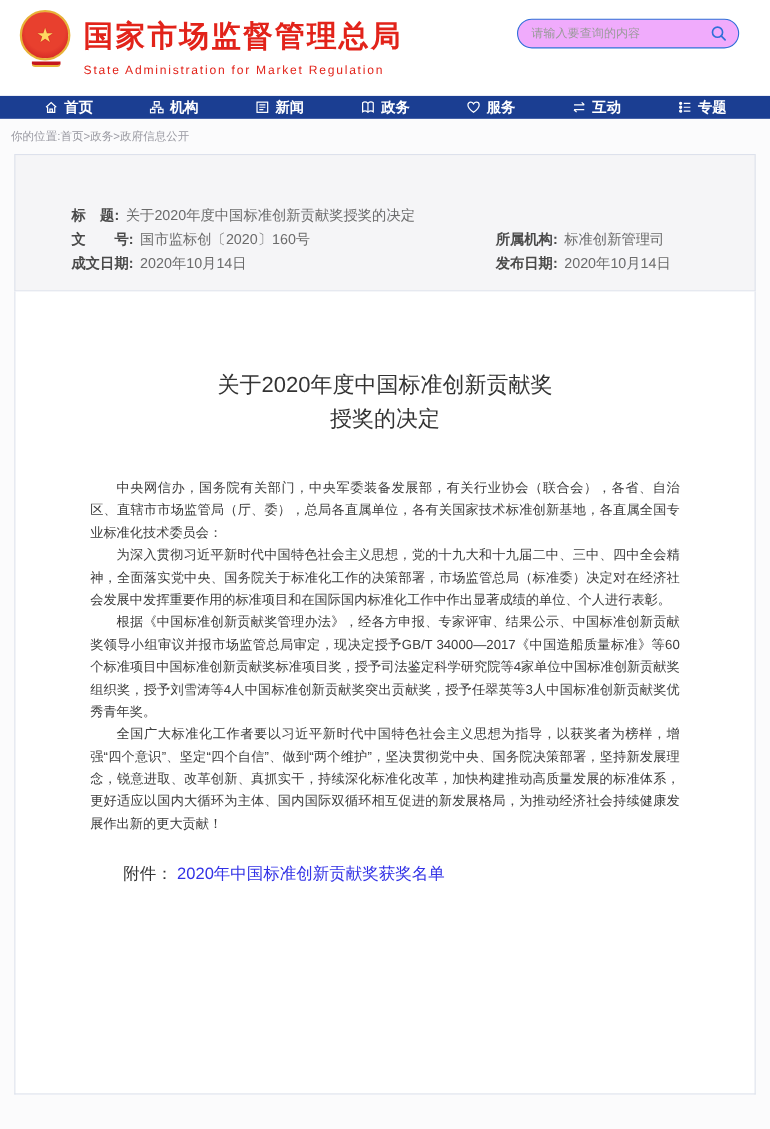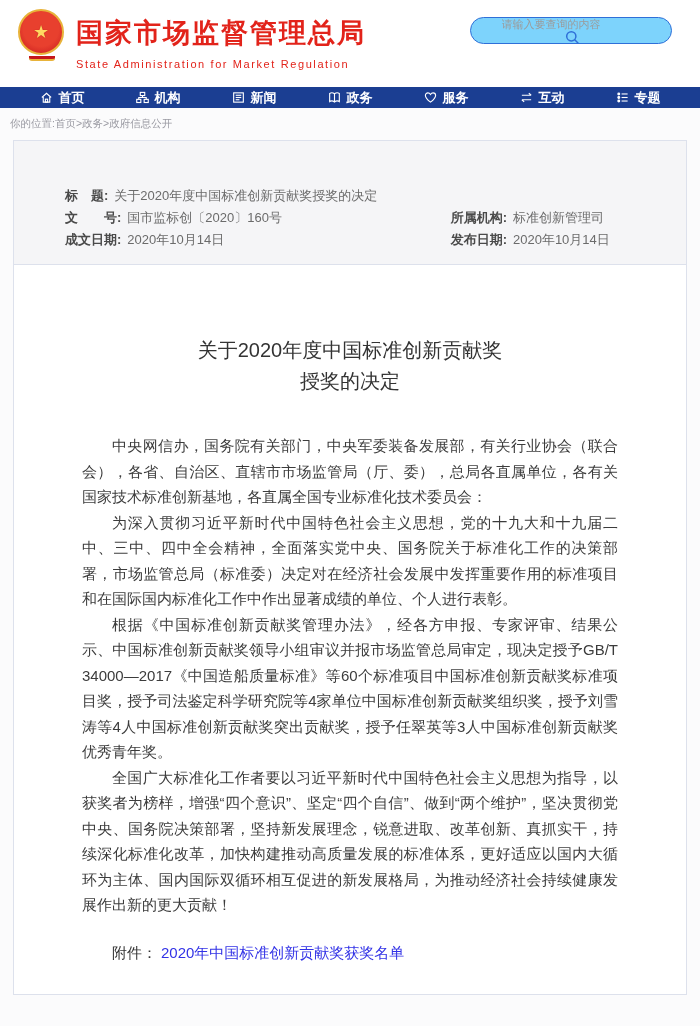--- a/index.html
+++ b/index.html
@@ -12,22 +12,22 @@
   .emblem-circle { width:46px; height:46px; border-radius:50%;
     background:radial-gradient(circle at 50% 42%, #e8402e 0 55%, #c5161d 100%);
     border:2px solid #e8b33a; display:flex; align-items:center; justify-content:center; }
   .emblem-star { color:#ffd861; font-size:18px; line-height:1; text-shadow:0 0 1px #a80d12; }
   .emblem-base { width:26px; height:5px; margin:1px auto 0; background:#c5161d;
     border-bottom:2px solid #e8b33a; border-radius:0 0 3px 3px; }
   .site-titles { position:absolute; left:76px; top:15px; }
   .site-title { color:#e2231a; font-size:27px; font-weight:bold; letter-spacing:2px; }
   .site-subtitle { color:#e2231a; font-size:11px; letter-spacing:1.6px; margin-top:7px; }
   .search-box { position:absolute; right:28px; top:17px; width:202px; height:27px;
-    border:1px solid #2f6fd8; border-radius:14px; background:#7dd3fc;
-    display:flex; align-items:center; padding:0 9px 0 12px;flex-direction:column; }
+    border:1px solid #2f6fd8; border-radius:14px; background:#f0abfc;
+    display:flex; align-items:center; padding:0 9px 0 12px; }
   .search-box input { flex:1; border:none; outline:none; font-size:11px; color:#555;
     background:transparent; font-family:inherit; }
   .search-box input::placeholder { color:#9b9b9b; }
   .search-btn { width:16px; height:16px; cursor:pointer; display:flex; align-items:center; }
 
   
   .main-nav { height:21px; background:#1b3e92; display:flex; align-items:center;
     justify-content:space-around; padding:0 14px; }
   .nav-item { display:flex; align-items:center; gap:6px; color:#ffffff;
     font-size:13px; font-weight:bold; text-decoration:none; cursor:pointer; }
@@ -43,21 +43,21 @@
   .meta-row { display:grid; grid-template-columns:62% 38%; line-height:22px;gap:20px; }
   .meta-cell { display:flex; font-size:13px; white-space:nowrap; }
   .meta-cell.c1 { padding-left:51px; }
   .meta-label { color:#4a4a4a; font-weight:bold; }
   .meta-value { color:#6b6b6b; margin-left:6px; }
 
   .article-panel { border:1px solid #dde1ec; border-top:none; background:#ffffff;
     min-height:730px; padding:70px 68px 30px; }
   .doc-title { text-align:center; font-size:20px; color:#333333; line-height:1.55;
     font-weight:400; margin-bottom:36px; }
-  .doc-body p { font-size:15px; color:#3c3c3c; line-height:1.7; text-indent:2em;
+  .doc-body p { font-size:12px; color:#3c3c3c; line-height:1.7; text-indent:2em;
     text-align:justify; }
   .attachment-line { margin-top:26px; font-size:15px; text-indent:2em; color:#333; }
   .attachment-link { color:#3232e6; text-decoration:none; cursor:pointer; margin-left:4px; }
 </style>
 </head>
 <body>
 
 <header class="site-header">
   <div class="emblem">
     <div class="emblem-circle">

